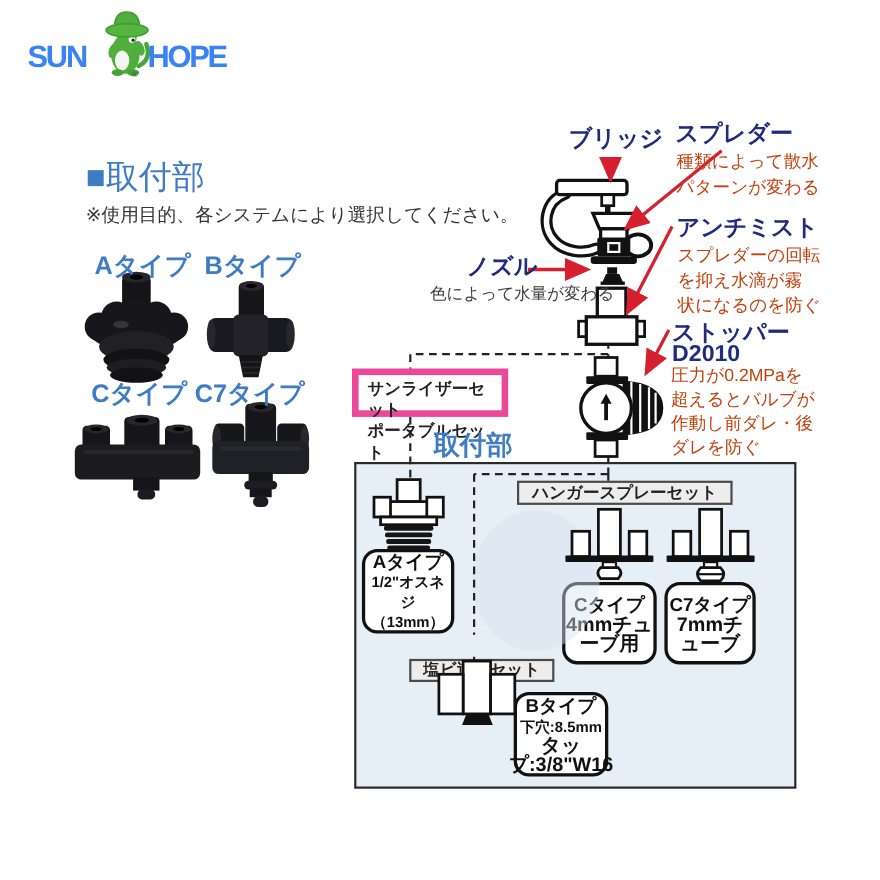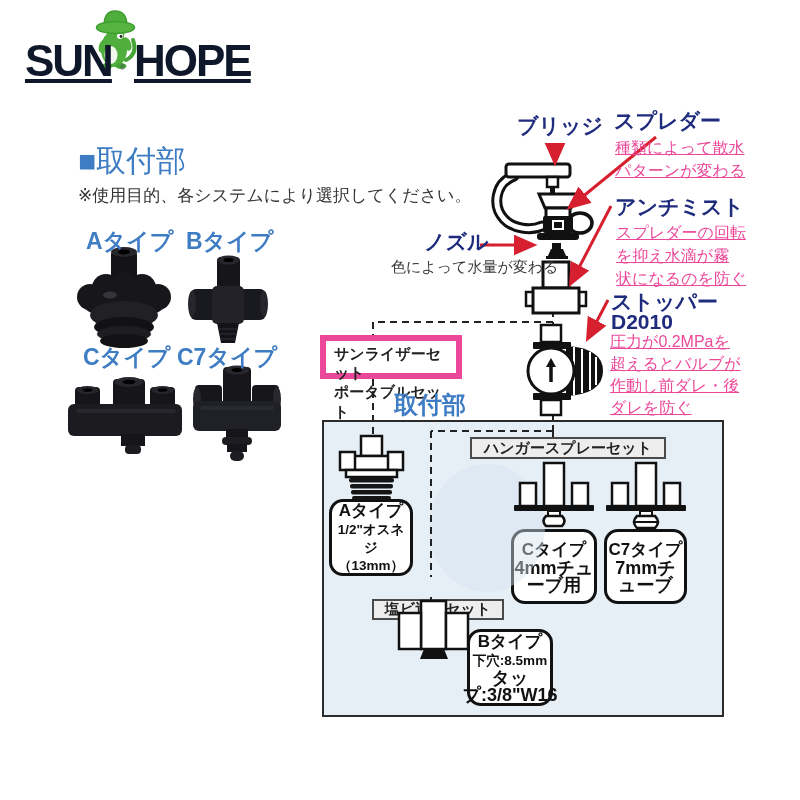--- a/index.html
+++ b/index.html
@@ -1,25 +1,25 @@
 <!DOCTYPE html>
 <html><head>
 <meta charset="utf-8">
 <style>
   html,body{margin:0;padding:0;background:#fff;}
   #stage{position:relative;width:800px;height:800px;background:#fff;overflow:hidden;
          font-family:"Liberation Sans","DejaVu Sans",sans-serif;}
   .abs{position:absolute;}
   #art{position:absolute;left:0;top:0;z-index:2;pointer-events:none;}
-  .logo-word{font-size:44px;font-weight:800;color:#0f172a;letter-spacing:-2px;z-index:3;text-decoration:underline;}
+  .logo-word{font-size:28px;font-weight:800;color:#3b82f6;letter-spacing:-2px;z-index:3;}
   .h-title{font-size:30px;font-weight:400;color:#3e7cc3;z-index:3;}
   .h-note{font-size:17px;color:#333;z-index:3;}
   .type-label{font-size:23px;font-weight:800;color:#3e7cc3;z-index:3;}
   .navy{font-size:21px;font-weight:800;color:#1f2b7d;z-index:3;}
-  .desc{font-size:16px;color:#ec4899;line-height:23px;z-index:3;text-decoration:underline;}
+  .desc{font-size:16px;color:#c2410c;line-height:23px;z-index:3;}
   .desc-s{font-size:15px;color:#3a3a3a;z-index:3;}
   .mount2{font-size:24px;font-weight:800;color:#3e7cc3;z-index:3;}
   .conn-box{box-sizing:border-box;background:#fff;border:6px solid #ec4899;z-index:1;
             padding:3px 8px;font-size:15px;font-weight:800;color:#222;line-height:1.28;}
   .panel{box-sizing:border-box;background:#e7eff6;border:2.5px solid #2b2b2b;z-index:1;}
   .set-label{box-sizing:border-box;background:#ededed;border:2px solid #4a4a4a;z-index:1;
              font-size:15px;font-weight:800;color:#222;text-align:center;display:flex;
              align-items:center;justify-content:center;}
   .spec-box{box-sizing:border-box;background:#fff;border:3px solid #111;border-radius:14px;z-index:1;
             display:flex;flex-direction:column;align-items:center;justify-content:center;

